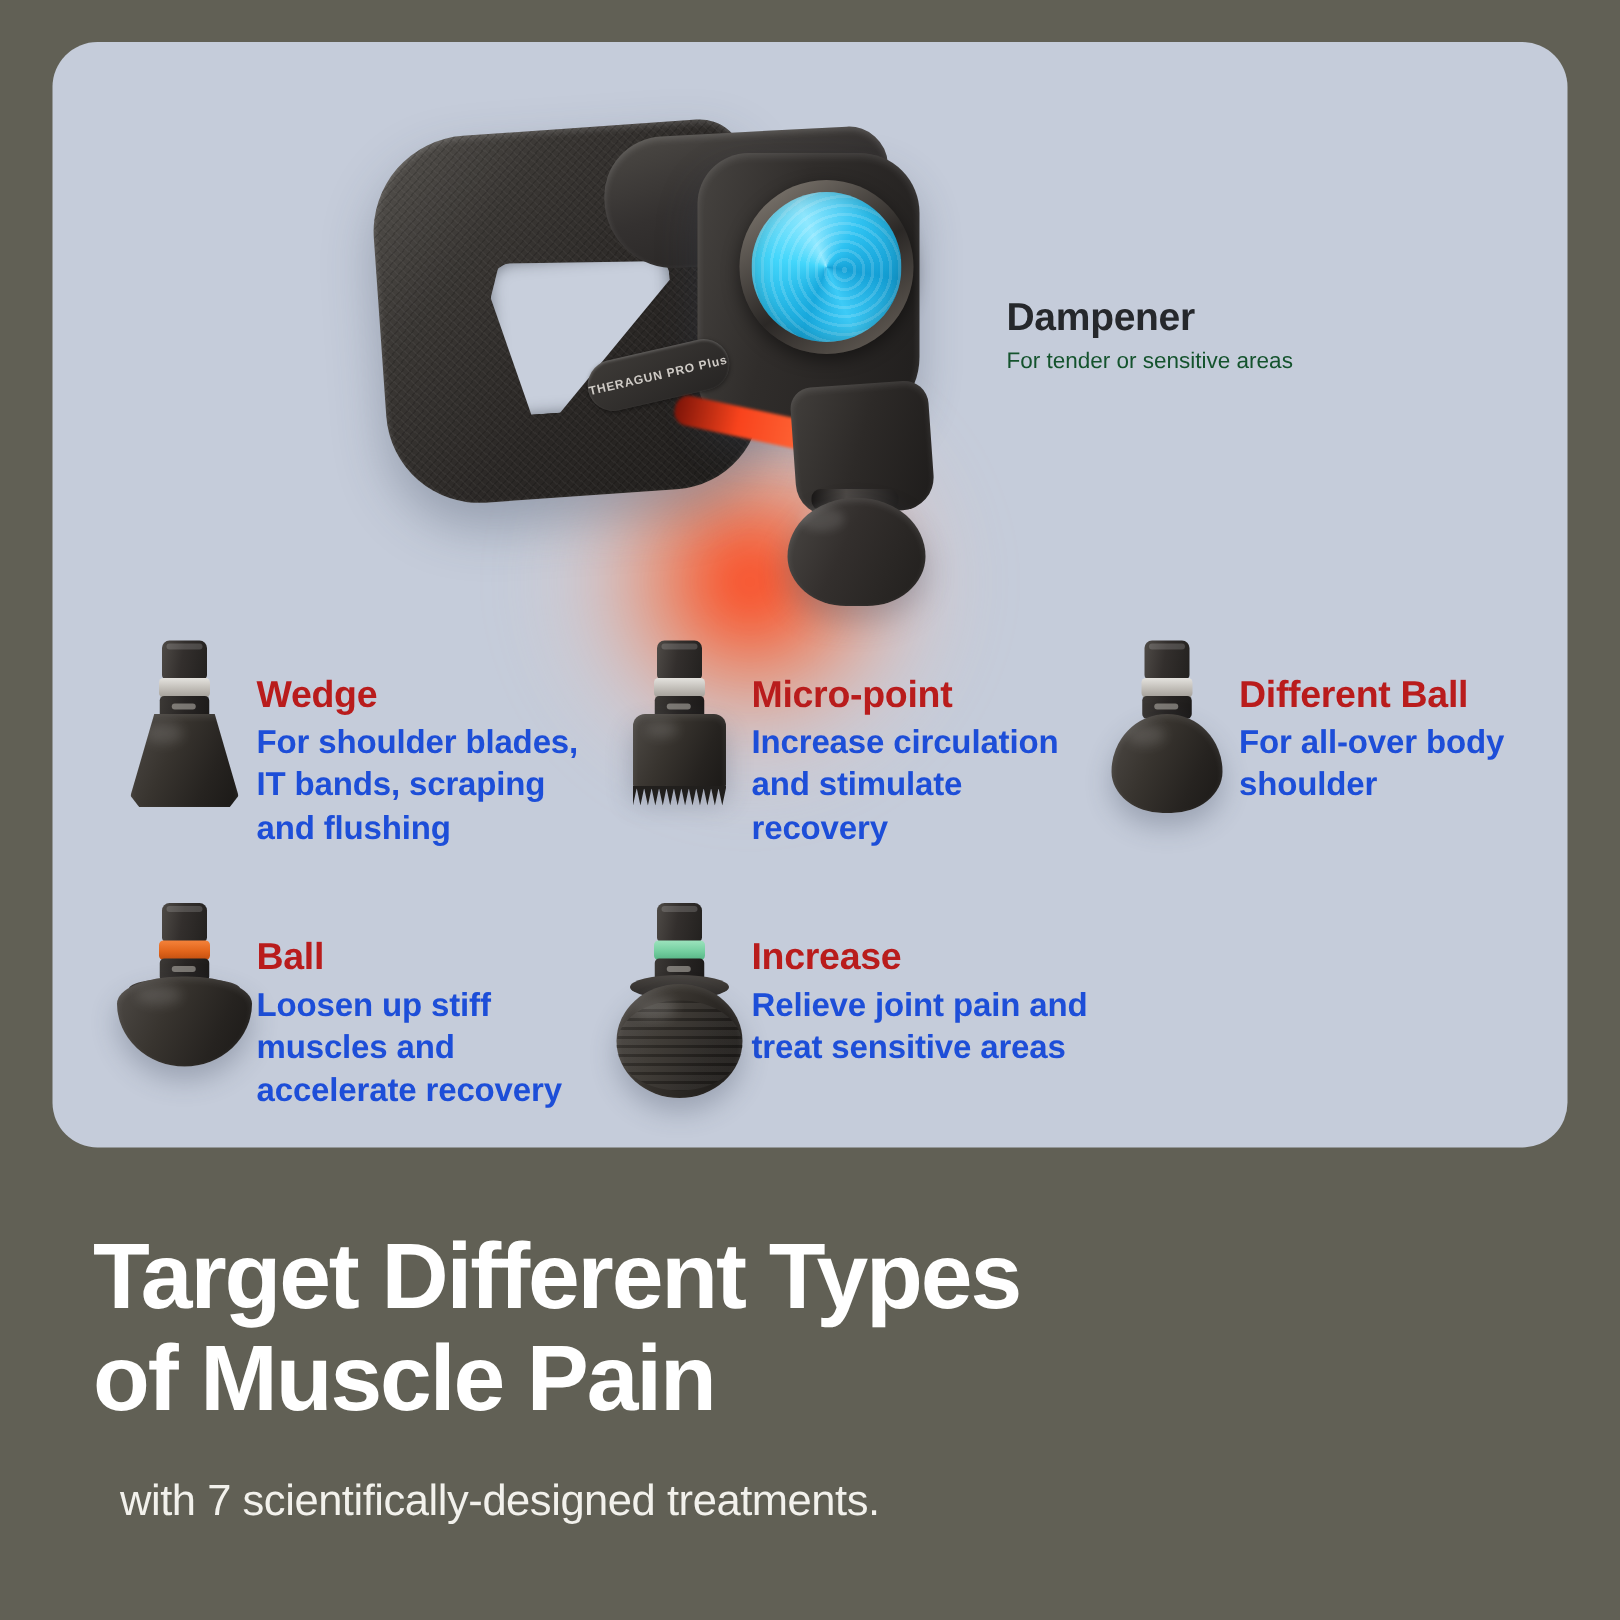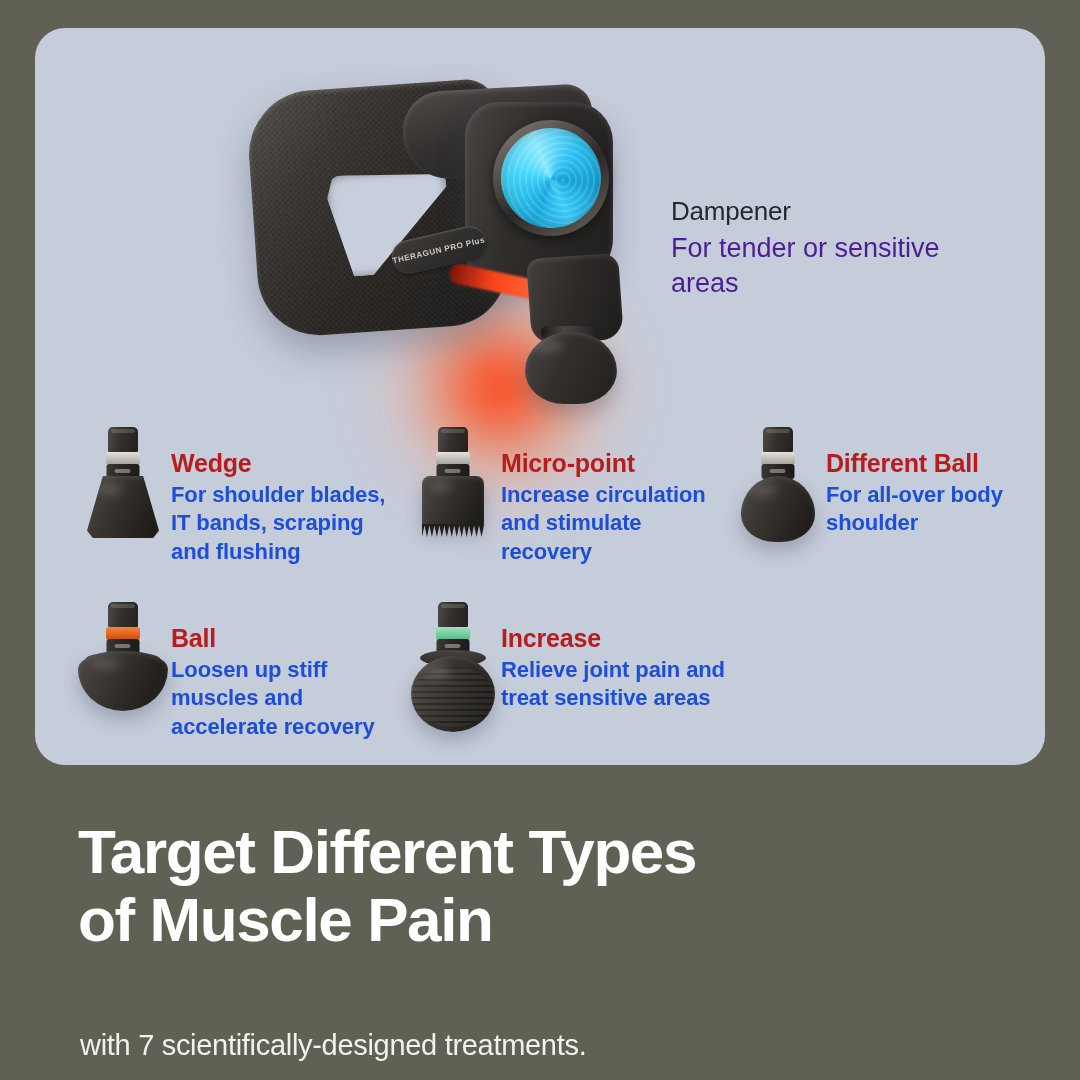--- a/index.html
+++ b/index.html
@@ -249,35 +249,35 @@
 
   
   .att-title {
     font-size: 25px; font-weight: 700; color: #b91c1c;
     letter-spacing: -0.2px; margin-bottom: 3px;
   }
   .att-desc {
     font-size: 22px; color: #1d4ed8; line-height: 1.29; letter-spacing: -0.1px; font-weight: bold;
   }
   .callout-title {
-    font-size: 26px; font-weight: 400; color: #26282c;
+    font-size: 26px; font-weight: 700; color: #26282c;
     letter-spacing: -0.2px; margin-bottom: 4px;
   }
-  .callout-desc { font-size: 27px; color: #4c1d95; line-height: 1.3; }
+  .callout-desc { font-size: 15px; color: #14532d; line-height: 1.3; }
 
   
   .headline {
-    position: absolute; left: 78px; top: 818px;
+    position: absolute; left: 62px; top: 818px;
     width: 900px;
     font-size: 62px; font-weight: 700; color: #ffffff;
     line-height: 1.09; letter-spacing: -1.4px;
   }
   .subline {
     position: absolute; left: 80px; top: 985px;
-    font-size: 29px; color: #f2f1ec; letter-spacing: -0.3px; margin-top: 44px;
+    font-size: 29px; color: #f2f1ec; letter-spacing: -0.3px;
   }
 </style>
 </head>
 <body>
 
 <div class="card">
 
   <div class="glow"></div>
 
   <div class="device">

